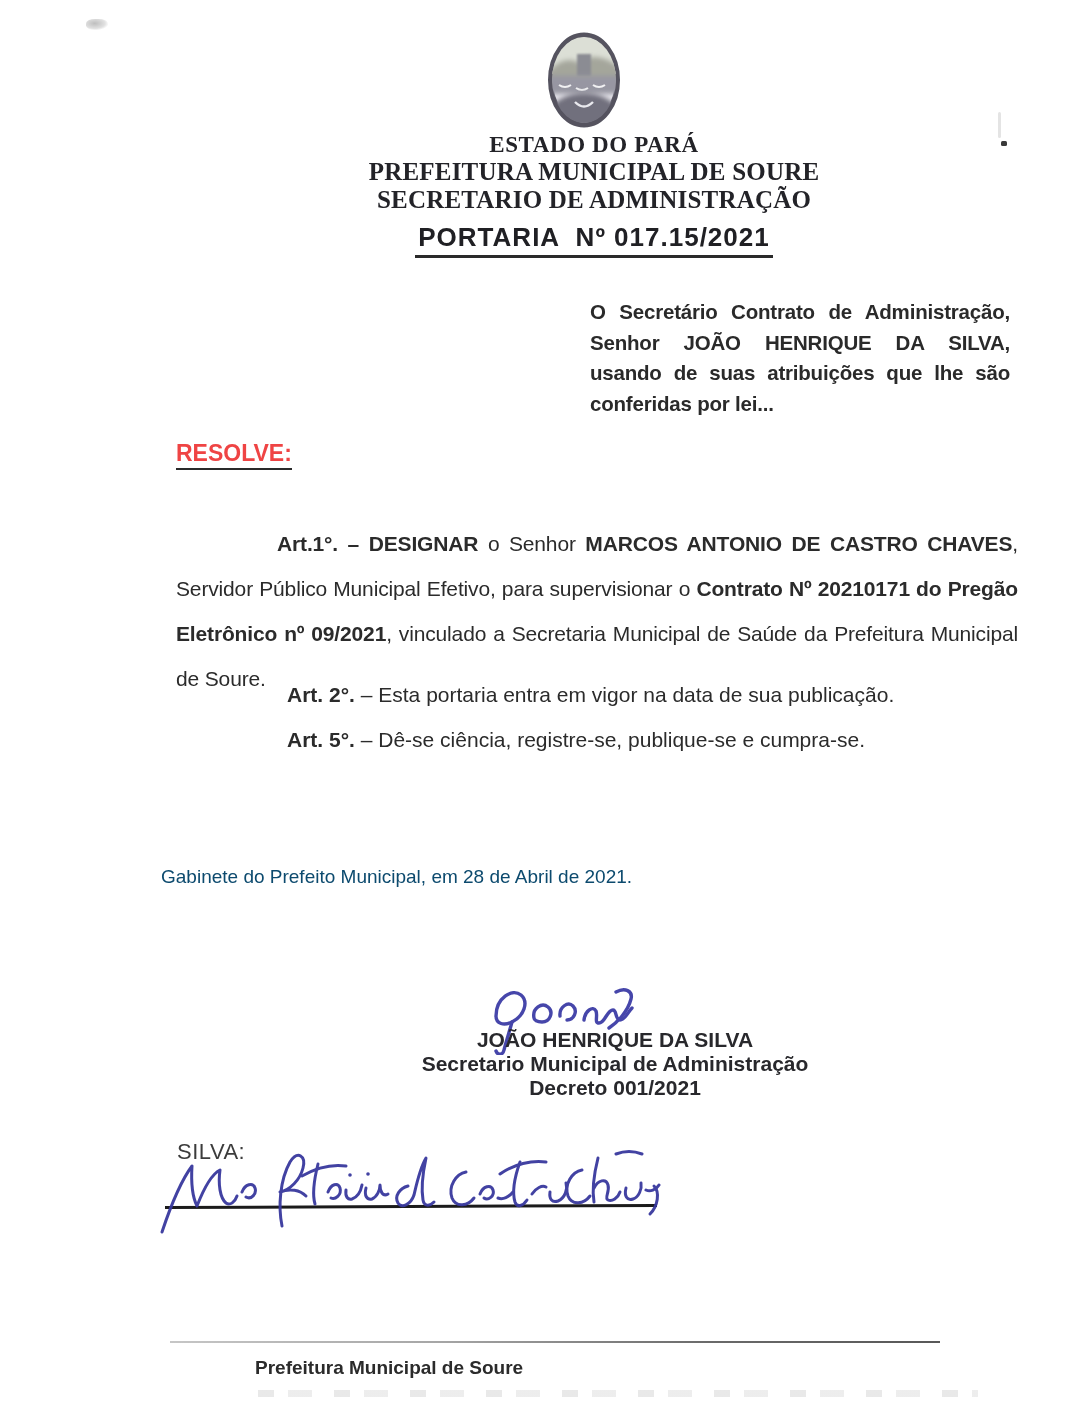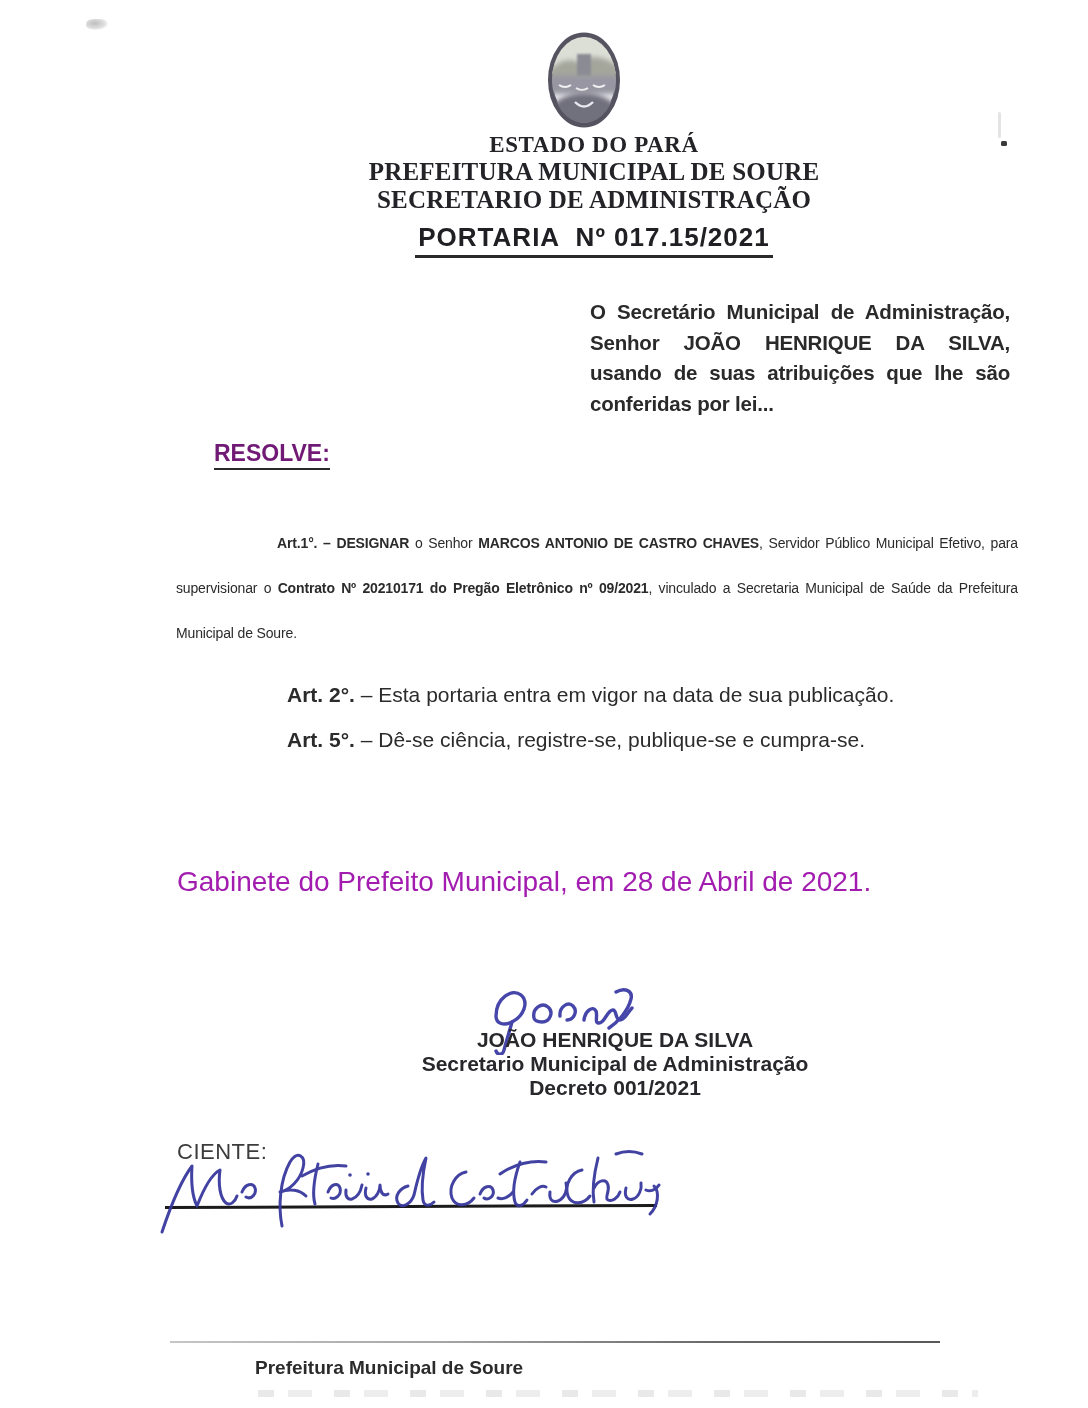--- a/index.html
+++ b/index.html
@@ -39,40 +39,40 @@
   .preamble {
     left:590px; top:297px; width:420px;
     font-size:20.5px; font-weight:bold; line-height:30.5px;
     letter-spacing:-0.2px;
     text-align:justify; color:#2a2a2a;
   }
 
   
   .resolve {
     left:176px; top:440px;
-    font-size:23px; font-weight:bold; color:#701a75;margin-left:38px;
+    font-size:23px; font-weight:bold; color:#ef4444;
   }
   .resolve span { border-bottom:2.5px solid #2a2a2a; padding-bottom:2px; }
 
   
   .art1 {
     left:176px; top:521px; width:842px;
-    font-size:14px; line-height:45px;
+    font-size:21px; line-height:45px;
     letter-spacing:-0.15px;
     text-align:justify; text-indent:101px;
     color:#2b2b2b;
   }
   .art-items {
     left:278px; top:672px;
     font-size:21px; line-height:45px; color:#2b2b2b;margin-left:9px;
   }
   .art-items b { letter-spacing:0; }
 
   
-  .gabinete { left:177px; top:866px; font-size:28px; color:#a21caf; }
+  .gabinete { left:161px; top:866px; font-size:19px; color:#0c4a6e; }
 
   
   .sig1 { left:466px; top:981px; width:175px; height:74px; }
   .sign-block {
     left:115px; top:1028px; width:1000px;
     text-align:center; font-weight:bold;
     font-size:21px; line-height:24px; color:#28282c;
   }
 
   
@@ -140,21 +140,21 @@
 <div class="abs org-block">
   <div class="org-line1">ESTADO DO PARÁ</div>
   <div class="org-line2">PREFEITURA MUNICIPAL DE SOURE</div>
   <div class="org-line3">SECRETARIO DE ADMINISTRAÇÃO</div>
 </div>
 
 <div class="abs doc-title-wrap">
   <span class="doc-title">PORTARIA  Nº 017.15/2021</span>
 </div>
 
-<div class="abs preamble">O Secretário Municipal de Administração, Senhor JOÃO HENRIQUE DA SILVA, usando de suas atribuições que lhe são conferidas por lei...</div>
+<div class="abs preamble">O Secretário Contrato de Administração, Senhor JOÃO HENRIQUE DA SILVA, usando de suas atribuições que lhe são conferidas por lei...</div>
 
 <div class="abs resolve">
   <span>RESOLVE:</span>
 </div>
 
 <div class="abs art1"><b>Art.1°. – DESIGNAR </b><span>o Senhor </span><b>MARCOS ANTONIO DE CASTRO CHAVES</b><span>, Servidor Público Municipal Efetivo, para supervisionar o </span><b>Contrato Nº 20210171 do Pregão Eletrônico nº 09/2021</b><span>, vinculado a Secretaria Municipal de Saúde da Prefeitura Municipal de Soure.</span></div>
 
 <div class="abs art-items">
   <div><b>Art. 2°.</b><span> – Esta portaria entra em vigor na data de sua publicação.</span></div>
   <div><b>Art. 5°.</b><span> – Dê-se ciência, registre-se, publique-se e cumpra-se.</span></div>
@@ -172,21 +172,21 @@
     <path d="M150,10 C159,5 167,9 165,17 C162,29 152,40 143,46"></path>
   </g>
 </svg>
 
 <div class="abs sign-block">
   <div>JOÃO HENRIQUE DA SILVA</div>
   <div>Secretario Municipal de Administração</div>
   <div>Decreto 001/2021</div>
 </div>
 
-<div class="abs ciente">CIENTE:</div>
+<div class="abs ciente">SILVA:</div>
 
 <div class="abs sig2-line"></div>
 
 <svg class="abs sig2" viewBox="0 0 520 90">
   <g stroke="#38389e" stroke-width="3" fill="none" stroke-linecap="round" stroke-linejoin="round" opacity="0.95">
 
     <path d="M12,84 C20,60 30,34 42,18 C41,34 42,48 47,58 C54,40 62,26 70,22 C68,36 70,50 76,55 C80,58 85,54 87,48"></path>
     <path d="M92,44 C95,36 103,34 105,40 C107,46 101,52 96,49"></path>
 
     <path d="M132,78 C128,58 130,32 140,14 C148,2 156,8 153,20 C150,32 140,42 130,44 C140,40 150,42 156,48"></path>

